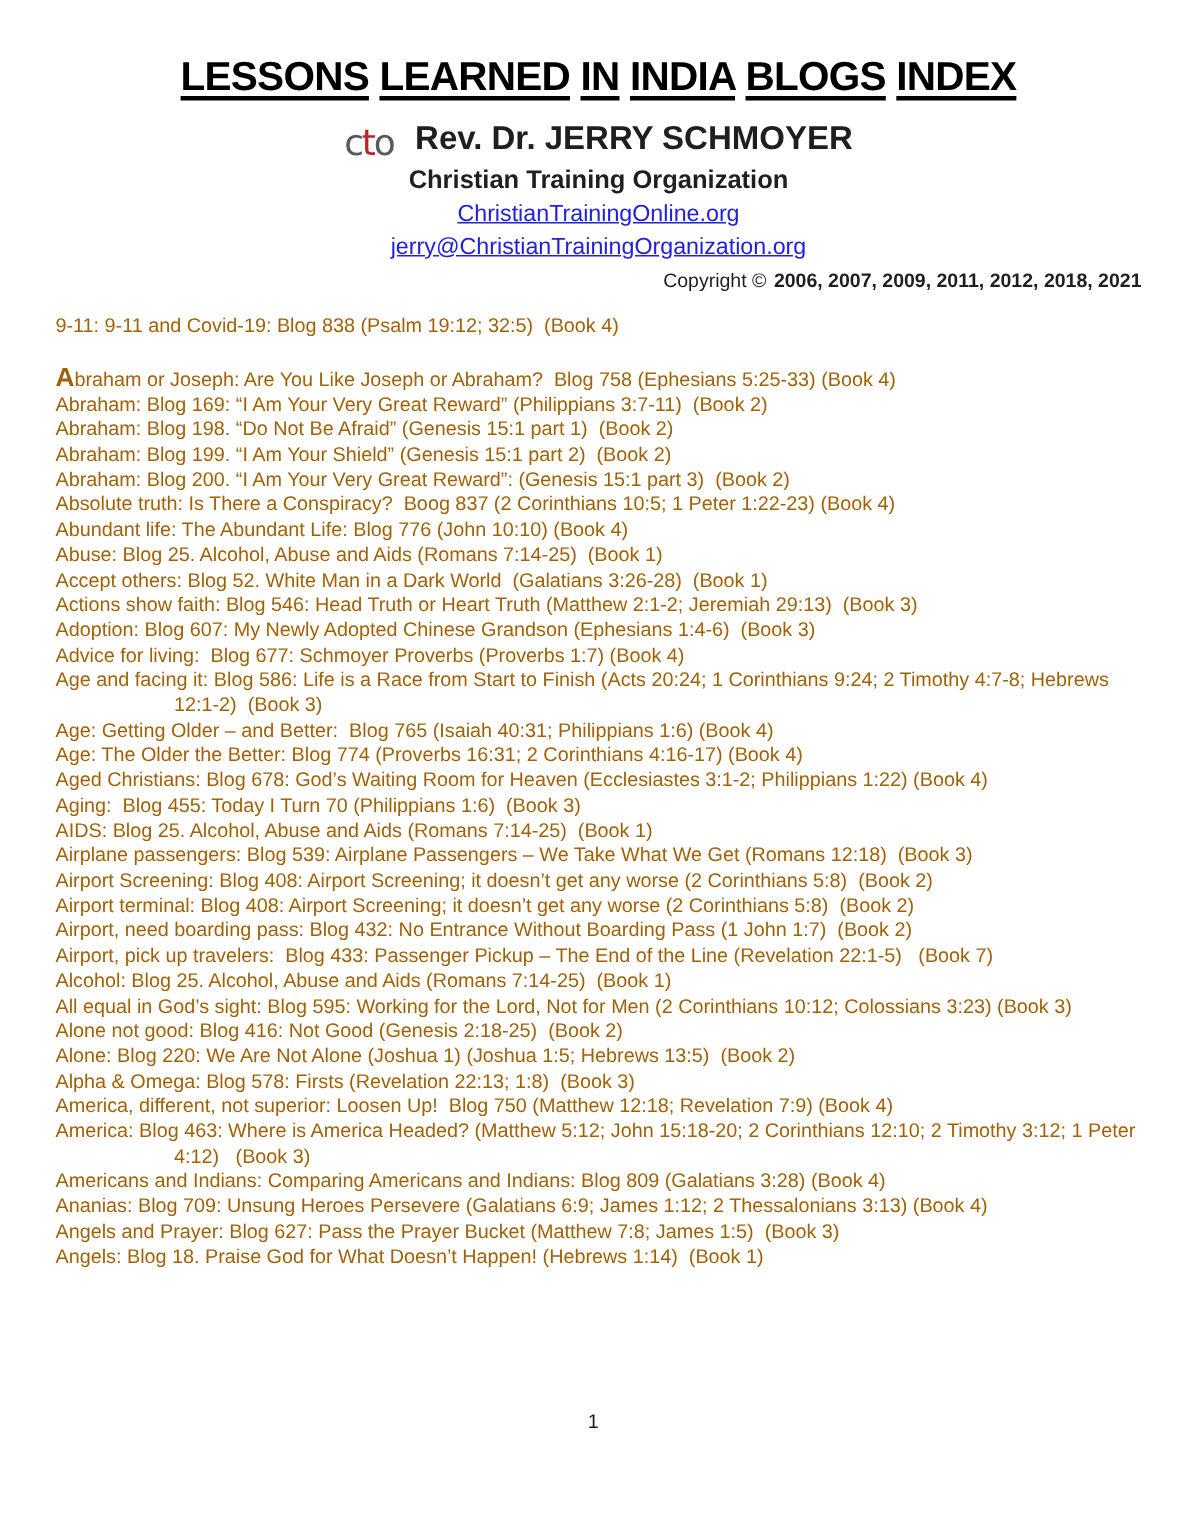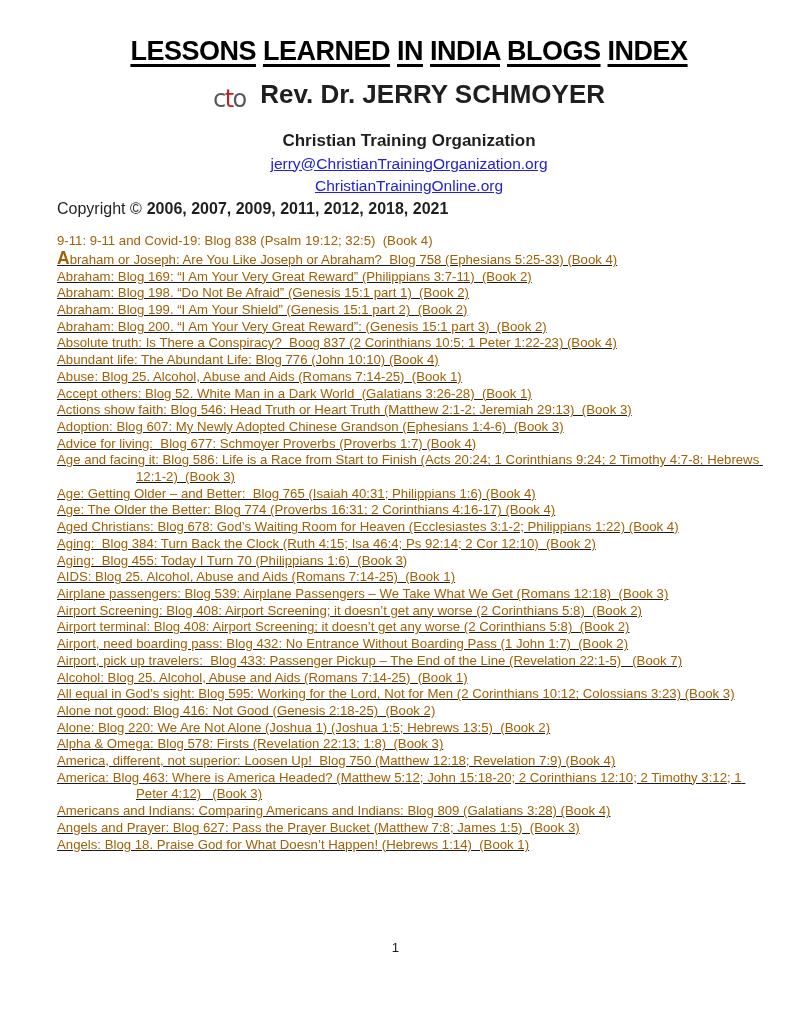--- a/index.html
+++ b/index.html
@@ -1,18 +1,18 @@
 <!DOCTYPE html>
 <html style="--link-blue: #2121d6; --logo-gray: #58595b; --logo-red: #c22026; --text-black: #1a1a1a;"><head>
 <meta charset="utf-8">
 <style>
   html,body{margin:0;padding:0;background:#ffffff;}
   .page{
     width:791px;height:1012px;box-sizing:border-box;
-    padding:36px 30px 0 57px;
+    padding:36px 30px 0 37px;
     background:#ffffff;position:relative;overflow:hidden;
     font-family:"Liberation Sans","DejaVu Sans",sans-serif;
     color:var(--text-black,#1a1a1a);
   }
   
   .title{
     margin:0;text-align:center;
     font-size:27px;font-weight:bold;letter-spacing:-0.5px;color:#000;
     line-height:1.15;
   }
@@ -23,37 +23,37 @@
   }
   .byline-row{text-align:center;margin-top:12px;white-space:nowrap;}
   .logo{
     font-family:"DejaVu Sans",sans-serif;
     font-size:24px;letter-spacing:-1.5px;font-weight:500;
     display:inline-block;vertical-align:-2px;
   }
   .logo-c,.logo-o{color:var(--logo-gray,#58595b);}
   .logo-t{color:var(--logo-red,#c22026);}
   .byline{
-    font-size:26px;font-weight:bold;color:#1f1f1f;
+    font-size:22px;font-weight:bold;color:#1f1f1f;
     margin-left:10px;display:inline-block;vertical-align:2px;
   }
-  .org{text-align:center;font-size:17px;font-weight:bold;margin-top:18px;color:#1f1f1f;}
+  .org{text-align:center;font-size:17px;font-weight:bold;margin-top:1px;color:#1f1f1f;}
   .link-row{text-align:center;font-size:15.5px;margin-top:3.5px;line-height:1.2;}
   .link{color:var(--link-blue,#2121d6);text-decoration:underline;cursor:pointer;}
-  .copyright{text-align:left;font-size:16px;margin-top:5px;color:#1f1f1f;}
+  .copyright{text-align:right;font-size:13px;margin-top:5px;color:#1f1f1f;}
   .copyright .years{font-weight:bold;margin-left:5px;}
   
   main{margin-top:15px;}
   .entry{
     font-size:13.2px;line-height:16.7px;
     white-space:pre-wrap;
     padding-left:79px;text-indent:-79px;
     color:#a16207;
   }
-  .a-group{text-decoration:underline;}
+  .a-group{margin-top:17px;}
   .lead{font-size:17.5px;font-weight:bold;line-height:1;}
   
   .pagenum{
     position:absolute;left:0;right:0;top:940px;
     text-align:center;font-size:13.2px;color:#1c1c1c;
   }
 </style>
 </head>
 <body>
 
@@ -70,24 +70,24 @@
     </h1>
 
     <div class="byline-row">
       <span class="logo"><span class="logo-c">c</span><span class="logo-t">t</span><span class="logo-o">o</span></span>
       <span class="byline">Rev. Dr. JERRY SCHMOYER</span>
     </div>
 
     <div class="org">Christian Training Organization</div>
 
     <div class="link-row">
-      <a class="link" href="#">jerry@ChristianTrainingOrganization.org</a>
+      <a class="link" href="#">ChristianTrainingOnline.org</a>
     </div>
     <div class="link-row">
-      <a class="link" href="#">ChristianTrainingOnline.org</a>
+      <a class="link" href="#">jerry@ChristianTrainingOrganization.org</a>
     </div>
 
     <div class="copyright">
       <span>Copyright ©</span><span class="years">2006, 2007, 2009, 2011, 2012, 2018, 2021</span>
     </div>
   </header>
 
   <main>
     <section class="group" id="intro-entries">
         <div class="entry">9-11: 9-11 and Covid-19: Blog 838 (Psalm 19:12; 32:5)  (Book 4)</div>
@@ -102,36 +102,36 @@
         <div class="entry">Abundant life: The Abundant Life: Blog 776 (John 10:10) (Book 4)</div>
         <div class="entry">Abuse: Blog 25. Alcohol, Abuse and Aids (Romans 7:14-25)  (Book 1)</div>
         <div class="entry">Accept others: Blog 52. White Man in a Dark World  (Galatians 3:26-28)  (Book 1)</div>
         <div class="entry">Actions show faith: Blog 546: Head Truth or Heart Truth (Matthew 2:1-2; Jeremiah 29:13)  (Book 3)</div>
         <div class="entry">Adoption: Blog 607: My Newly Adopted Chinese Grandson (Ephesians 1:4-6)  (Book 3)</div>
         <div class="entry">Advice for living:  Blog 677: Schmoyer Proverbs (Proverbs 1:7) (Book 4)</div>
         <div class="entry">Age and facing it: Blog 586: Life is a Race from Start to Finish (Acts 20:24; 1 Corinthians 9:24; 2 Timothy 4:7-8; Hebrews 12:1-2)  (Book 3)</div>
         <div class="entry">Age: Getting Older – and Better:  Blog 765 (Isaiah 40:31; Philippians 1:6) (Book 4)</div>
         <div class="entry">Age: The Older the Better: Blog 774 (Proverbs 16:31; 2 Corinthians 4:16-17) (Book 4)</div>
         <div class="entry">Aged Christians: Blog 678: God’s Waiting Room for Heaven (Ecclesiastes 3:1-2; Philippians 1:22) (Book 4)</div>
-        <div class="entry">Aging:  Blog 384: Turn Back the Clock (Ruth 4:15; Isa 46:4; Ps 92:14; 2 Cor 12:10)  (Book 2)</div>
         <div class="entry">Aging:  Blog 455: Today I Turn 70 (Philippians 1:6)  (Book 3)</div>
         <div class="entry">AIDS: Blog 25. Alcohol, Abuse and Aids (Romans 7:14-25)  (Book 1)</div>
         <div class="entry">Airplane passengers: Blog 539: Airplane Passengers – We Take What We Get (Romans 12:18)  (Book 3)</div>
         <div class="entry">Airport Screening: Blog 408: Airport Screening; it doesn’t get any worse (2 Corinthians 5:8)  (Book 2)</div>
         <div class="entry">Airport terminal: Blog 408: Airport Screening; it doesn’t get any worse (2 Corinthians 5:8)  (Book 2)</div>
         <div class="entry">Airport, need boarding pass: Blog 432: No Entrance Without Boarding Pass (1 John 1:7)  (Book 2)</div>
         <div class="entry">Airport, pick up travelers:  Blog 433: Passenger Pickup – The End of the Line (Revelation 22:1-5)   (Book 7)</div>
         <div class="entry">Alcohol: Blog 25. Alcohol, Abuse and Aids (Romans 7:14-25)  (Book 1)</div>
         <div class="entry">All equal in God’s sight: Blog 595: Working for the Lord, Not for Men (2 Corinthians 10:12; Colossians 3:23) (Book 3)</div>
         <div class="entry">Alone not good: Blog 416: Not Good (Genesis 2:18-25)  (Book 2)</div>
         <div class="entry">Alone: Blog 220: We Are Not Alone (Joshua 1) (Joshua 1:5; Hebrews 13:5)  (Book 2)</div>
         <div class="entry">Alpha &amp; Omega: Blog 578: Firsts (Revelation 22:13; 1:8)  (Book 3)</div>
         <div class="entry">America, different, not superior: Loosen Up!  Blog 750 (Matthew 12:18; Revelation 7:9) (Book 4)</div>
         <div class="entry">America: Blog 463: Where is America Headed? (Matthew 5:12; John 15:18-20; 2 Corinthians 12:10; 2 Timothy 3:12; 1 Peter 4:12)   (Book 3)</div>
         <div class="entry">Americans and Indians: Comparing Americans and Indians: Blog 809 (Galatians 3:28) (Book 4)</div>
+        <div class="entry">Ananias: Blog 709: Unsung Heroes Persevere (Galatians 6:9; James 1:12; 2 Thessalonians 3:13) (Book 4)</div>
         <div class="entry">Angels and Prayer: Blog 627: Pass the Prayer Bucket (Matthew 7:8; James 1:5)  (Book 3)</div>
         <div class="entry">Angels: Blog 18. Praise God for What Doesn’t Happen! (Hebrews 1:14)  (Book 1)</div>
       </section>
   </main>
 
   <footer>
     <div class="pagenum">1</div>
   </footer>
 
 </div>

